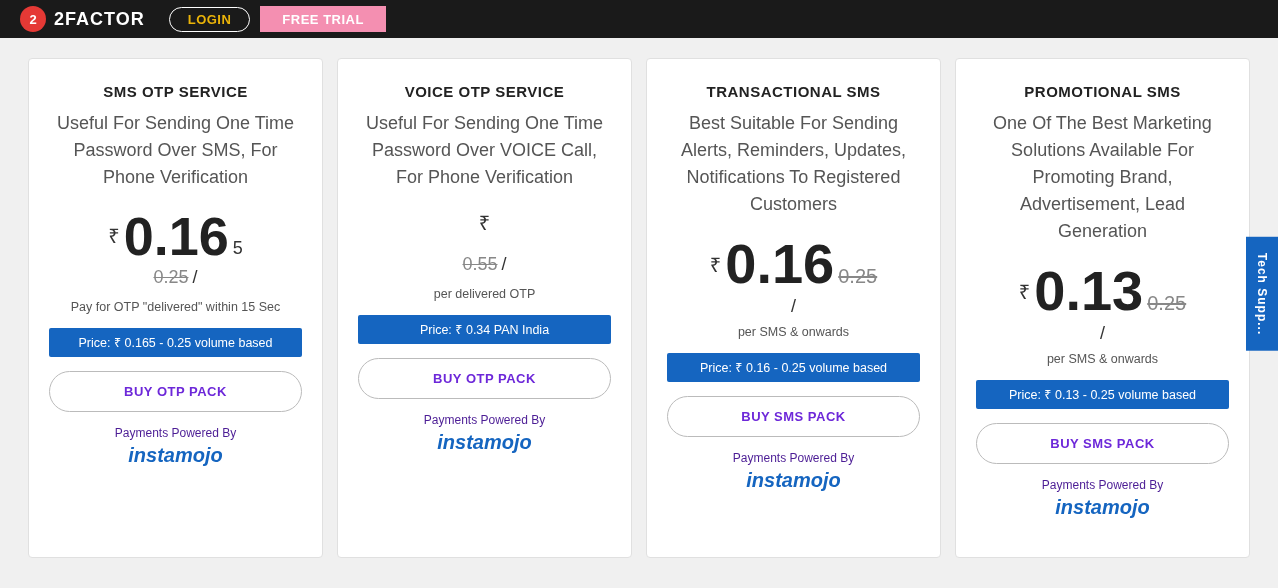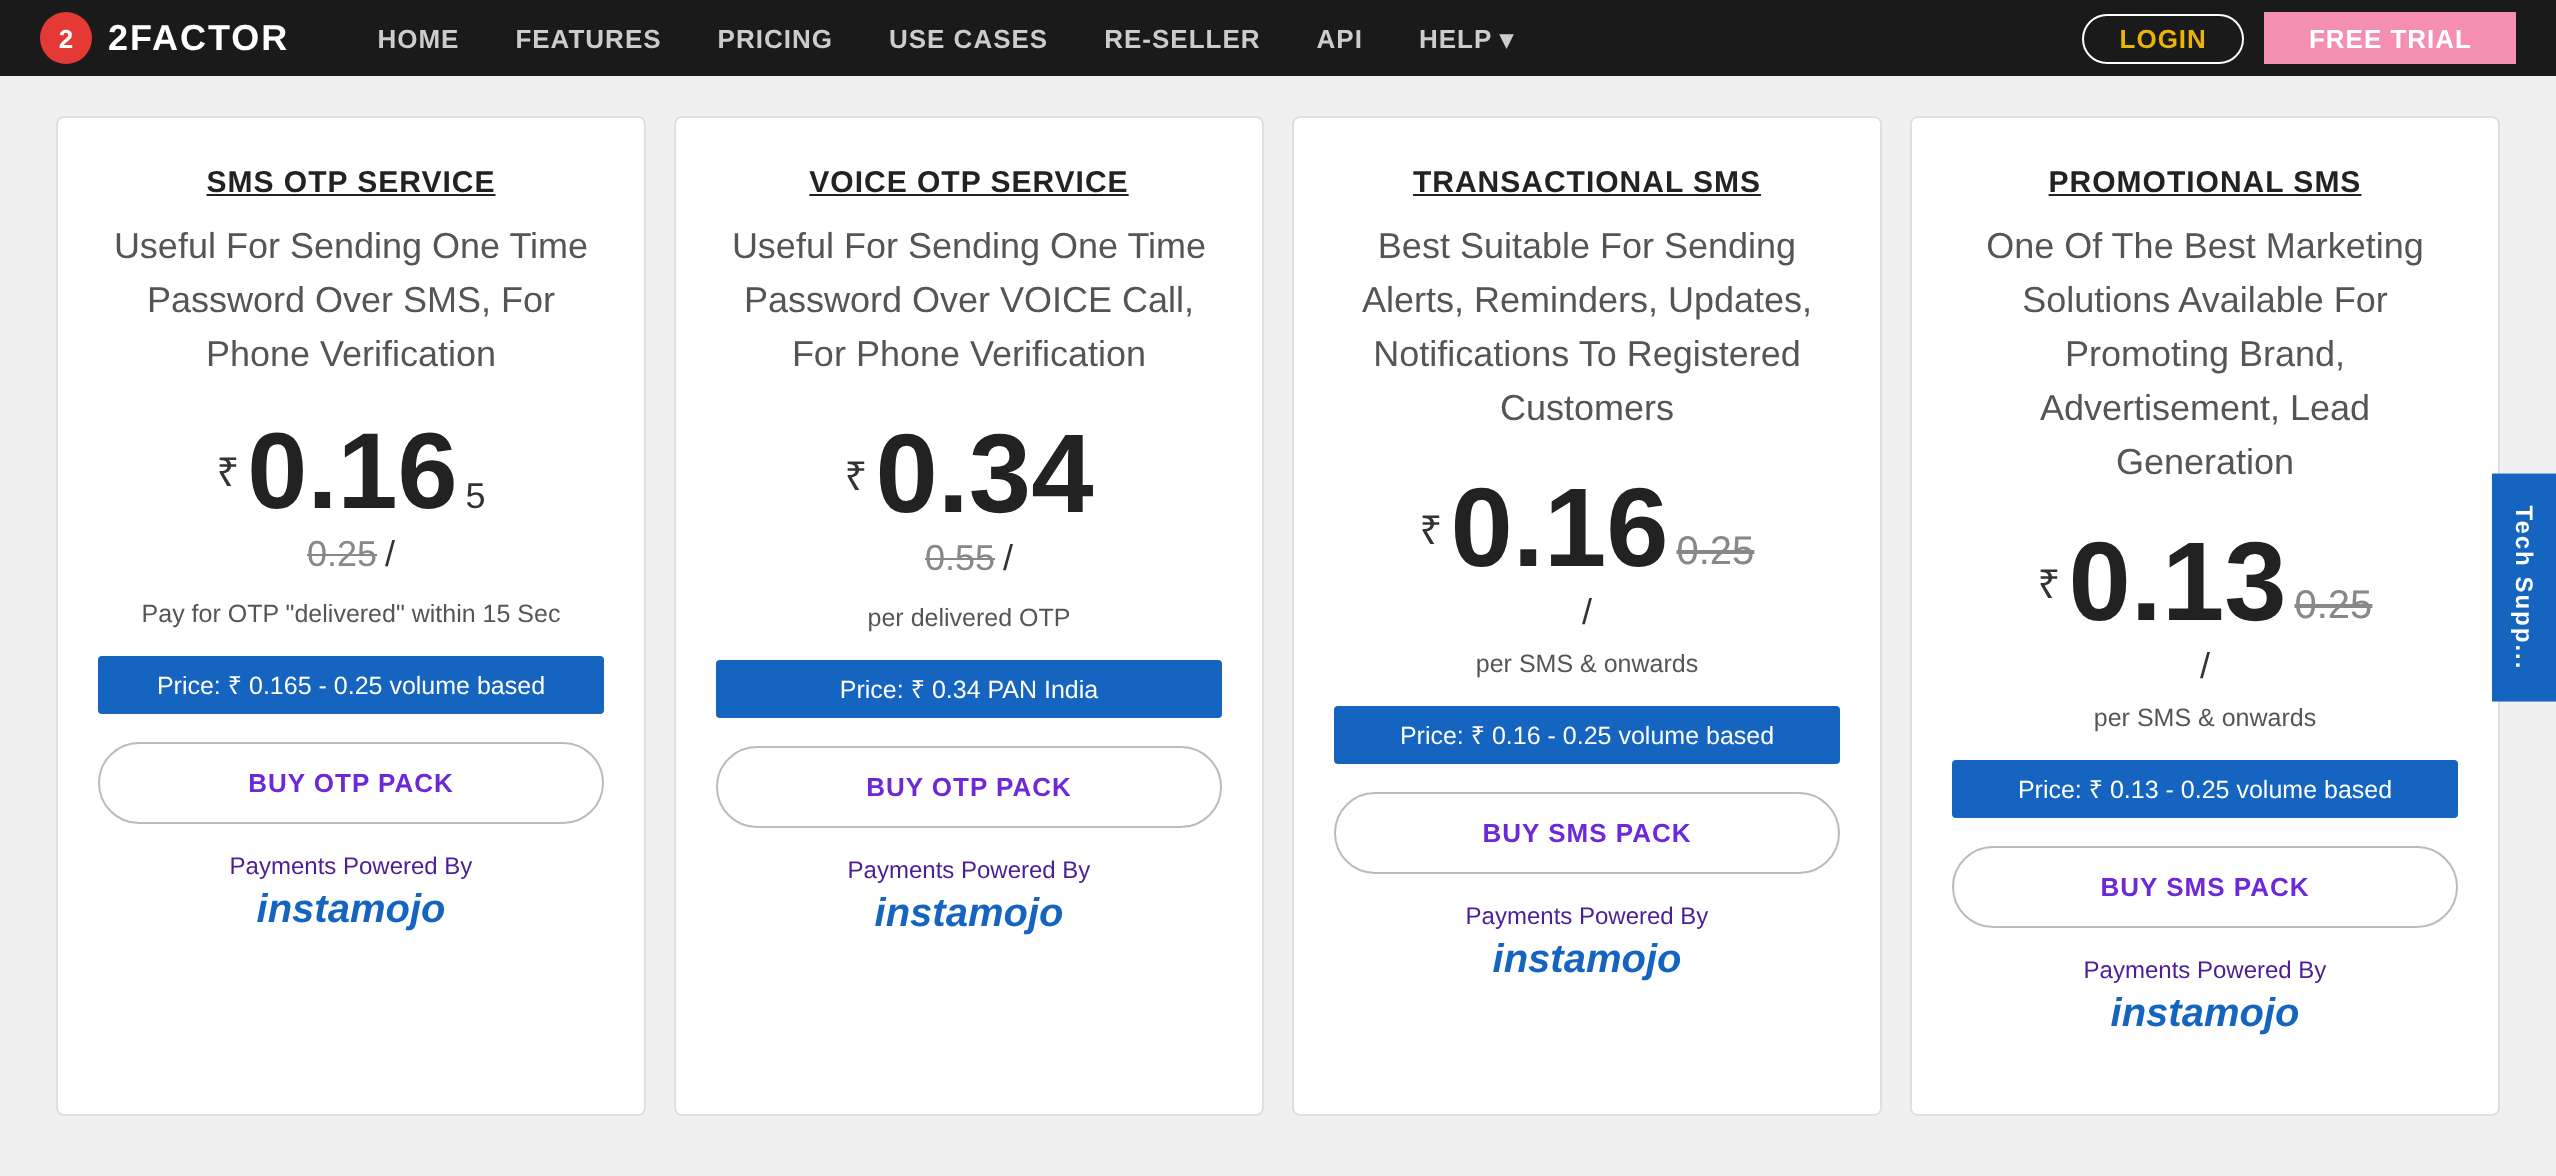--- a/index.html
+++ b/index.html
@@ -108,21 +108,20 @@
       position: relative;
     }
 
     .card-title {
       font-size: 15px;
       font-weight: bold;
       color: #222;
       text-align: center;
       letter-spacing: 0.5px;
       margin-bottom: 10px;
-      text-decoration: underline;
     }
 
     .card-desc {
       font-size: 18px;
       color: #555;
       text-align: center;
       line-height: 1.5;
       margin-bottom: 18px;
       min-height: 60px;
     }
@@ -252,29 +251,20 @@
     .card-sms .price-main { font-size: 54px; }
   </style>
 </head>
 <body>
 
 <nav>
   <div class="nav-logo">
     <div class="nav-logo-badge">2</div>
     <span class="nav-logo-text">2FACTOR</span>
   </div>
-  <div class="nav-links">
-    <a class="nav-link">HOME</a>
-    <a class="nav-link">FEATURES</a>
-    <a class="nav-link">PRICING</a>
-    <a class="nav-link">USE CASES</a>
-    <a class="nav-link">RE-SELLER</a>
-    <a class="nav-link">API</a>
-    <a class="nav-link nav-help">HELP ▾</a>
-  </div>
   <div class="nav-right">
     <button class="btn-login">LOGIN</button>
     <button class="btn-free-trial">FREE TRIAL</button>
   </div>
 </nav>
 
 <div class="main-content">
 
   <div class="card card-sms">
     <div class="card-title">SMS OTP SERVICE</div>
@@ -293,21 +283,20 @@
     <button class="btn-buy">BUY OTP PACK</button>
     <div class="powered-by">Payments Powered By</div>
     <div class="instamojo">instamojo</div>
   </div>
 
   <div class="card">
     <div class="card-title">VOICE OTP SERVICE</div>
     <div class="card-desc">Useful For Sending One Time Password Over VOICE Call, For Phone Verification</div>
     <div class="price-area">
       <span class="rupee-symbol">₹</span>
-      <span class="price-main">0.34</span>
     </div>
     <div class="price-row">
       <span class="price-old">0.55</span>
       <span class="price-slash">/</span>
     </div>
     <div class="price-note">per delivered OTP</div>
     <div class="badge-blue">Price: ₹ 0.34 PAN India</div>
     <button class="btn-buy">BUY OTP PACK</button>
     <div class="powered-by">Payments Powered By</div>
     <div class="instamojo">instamojo</div>

